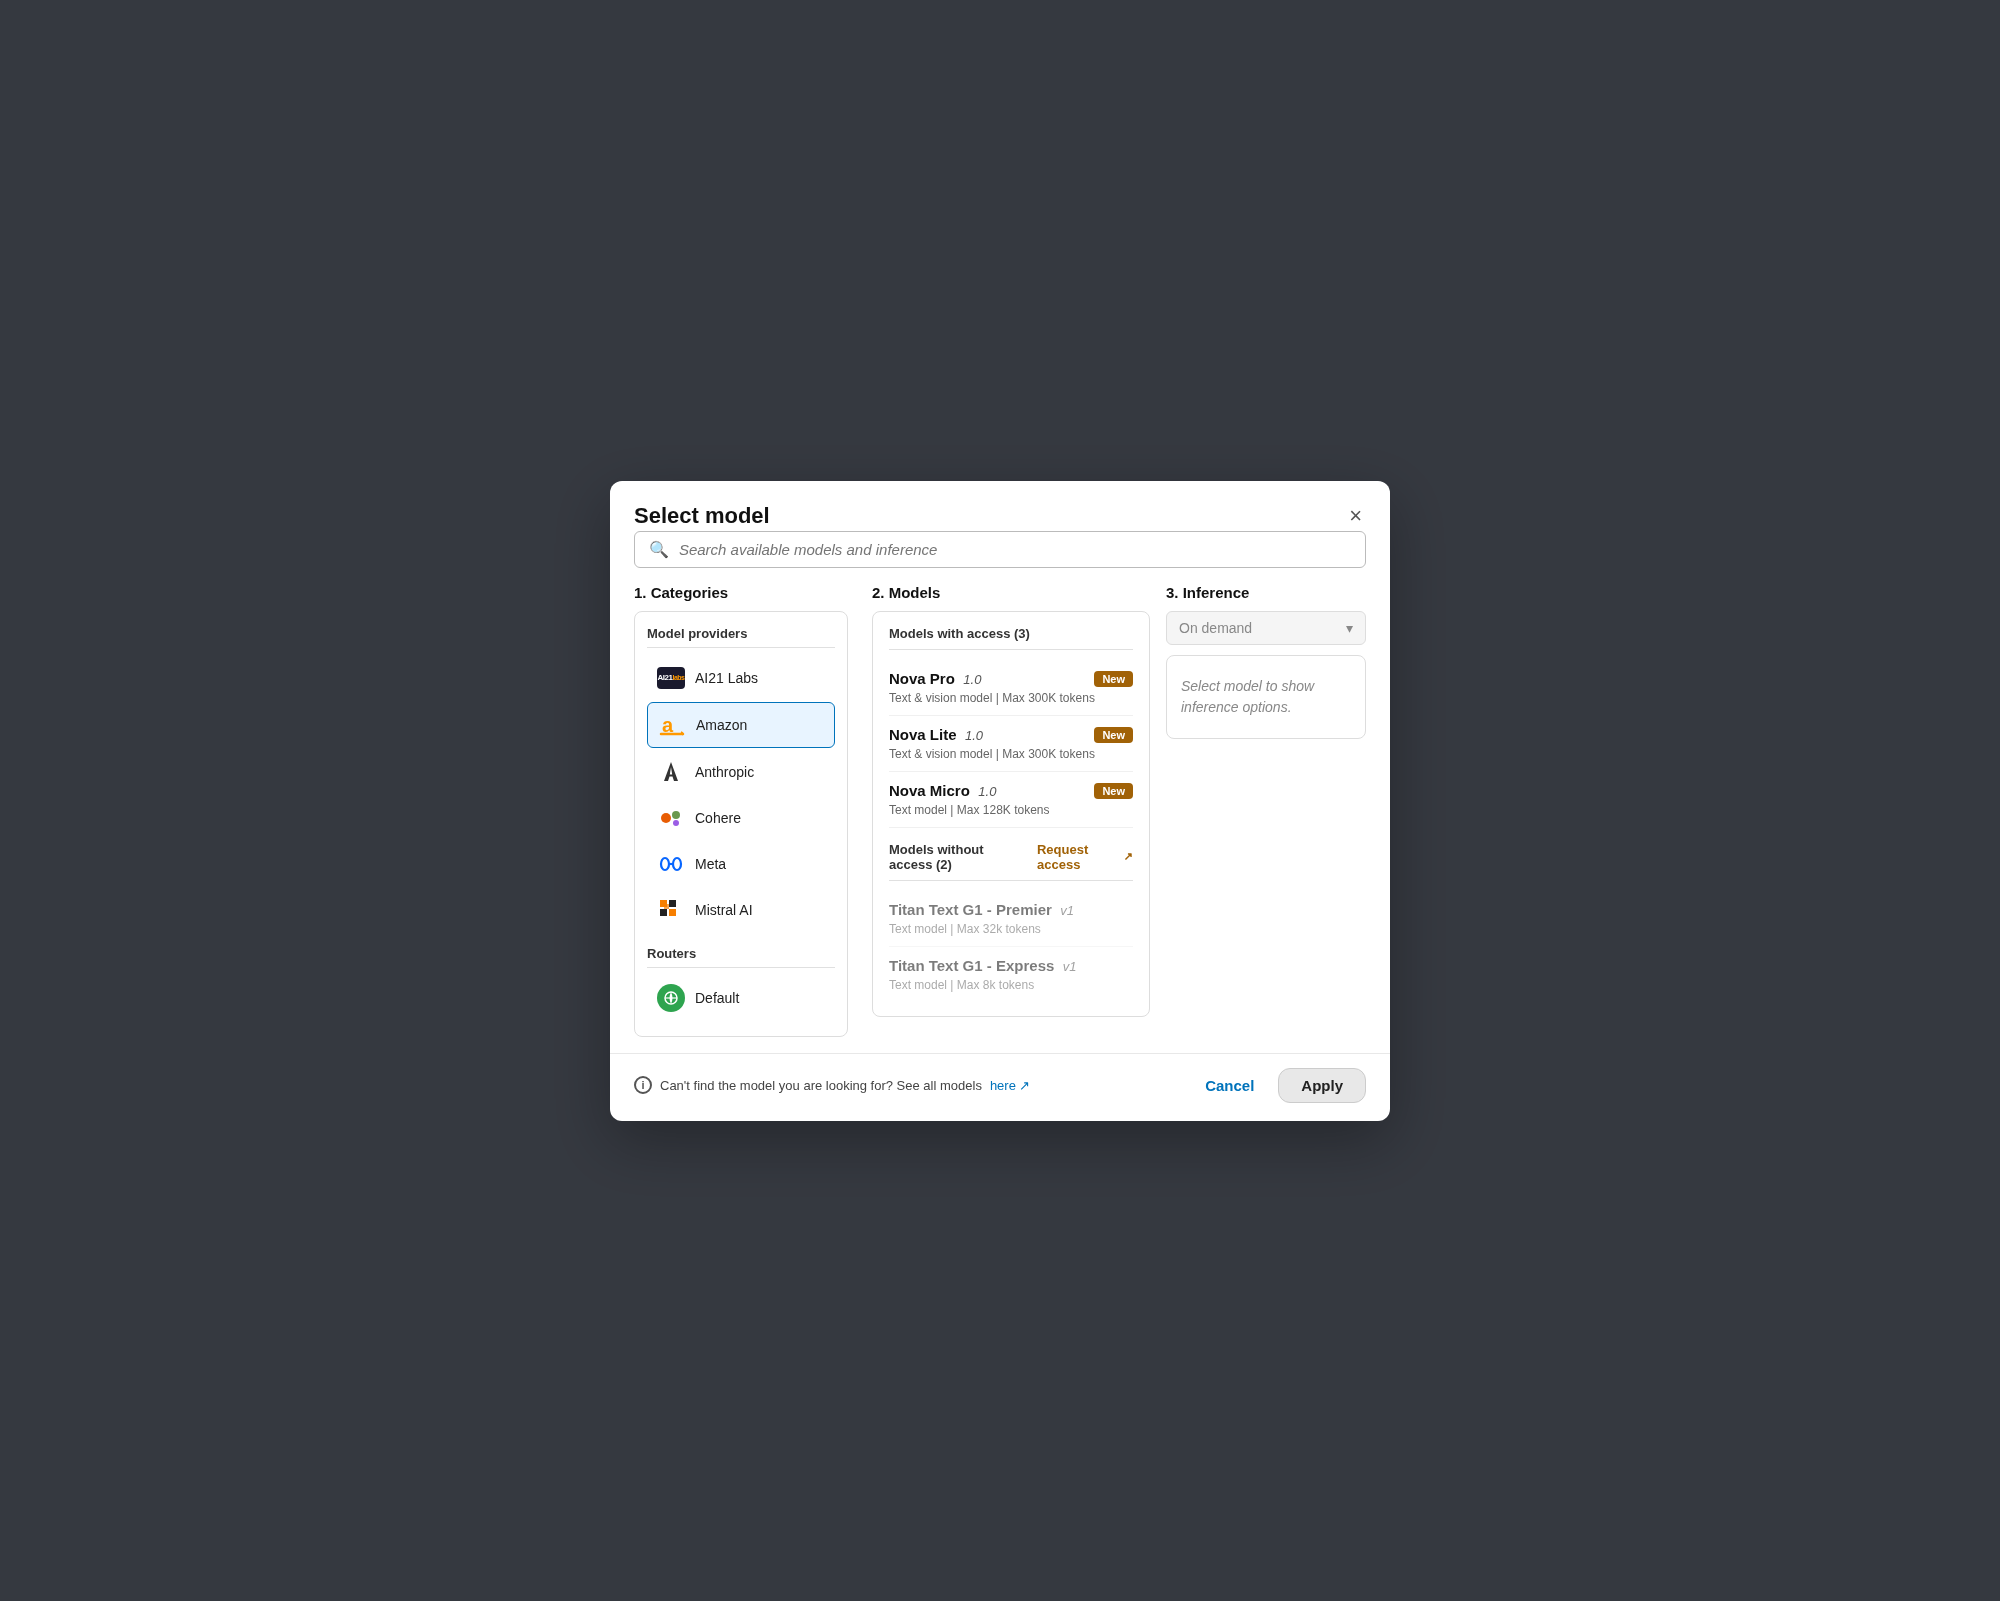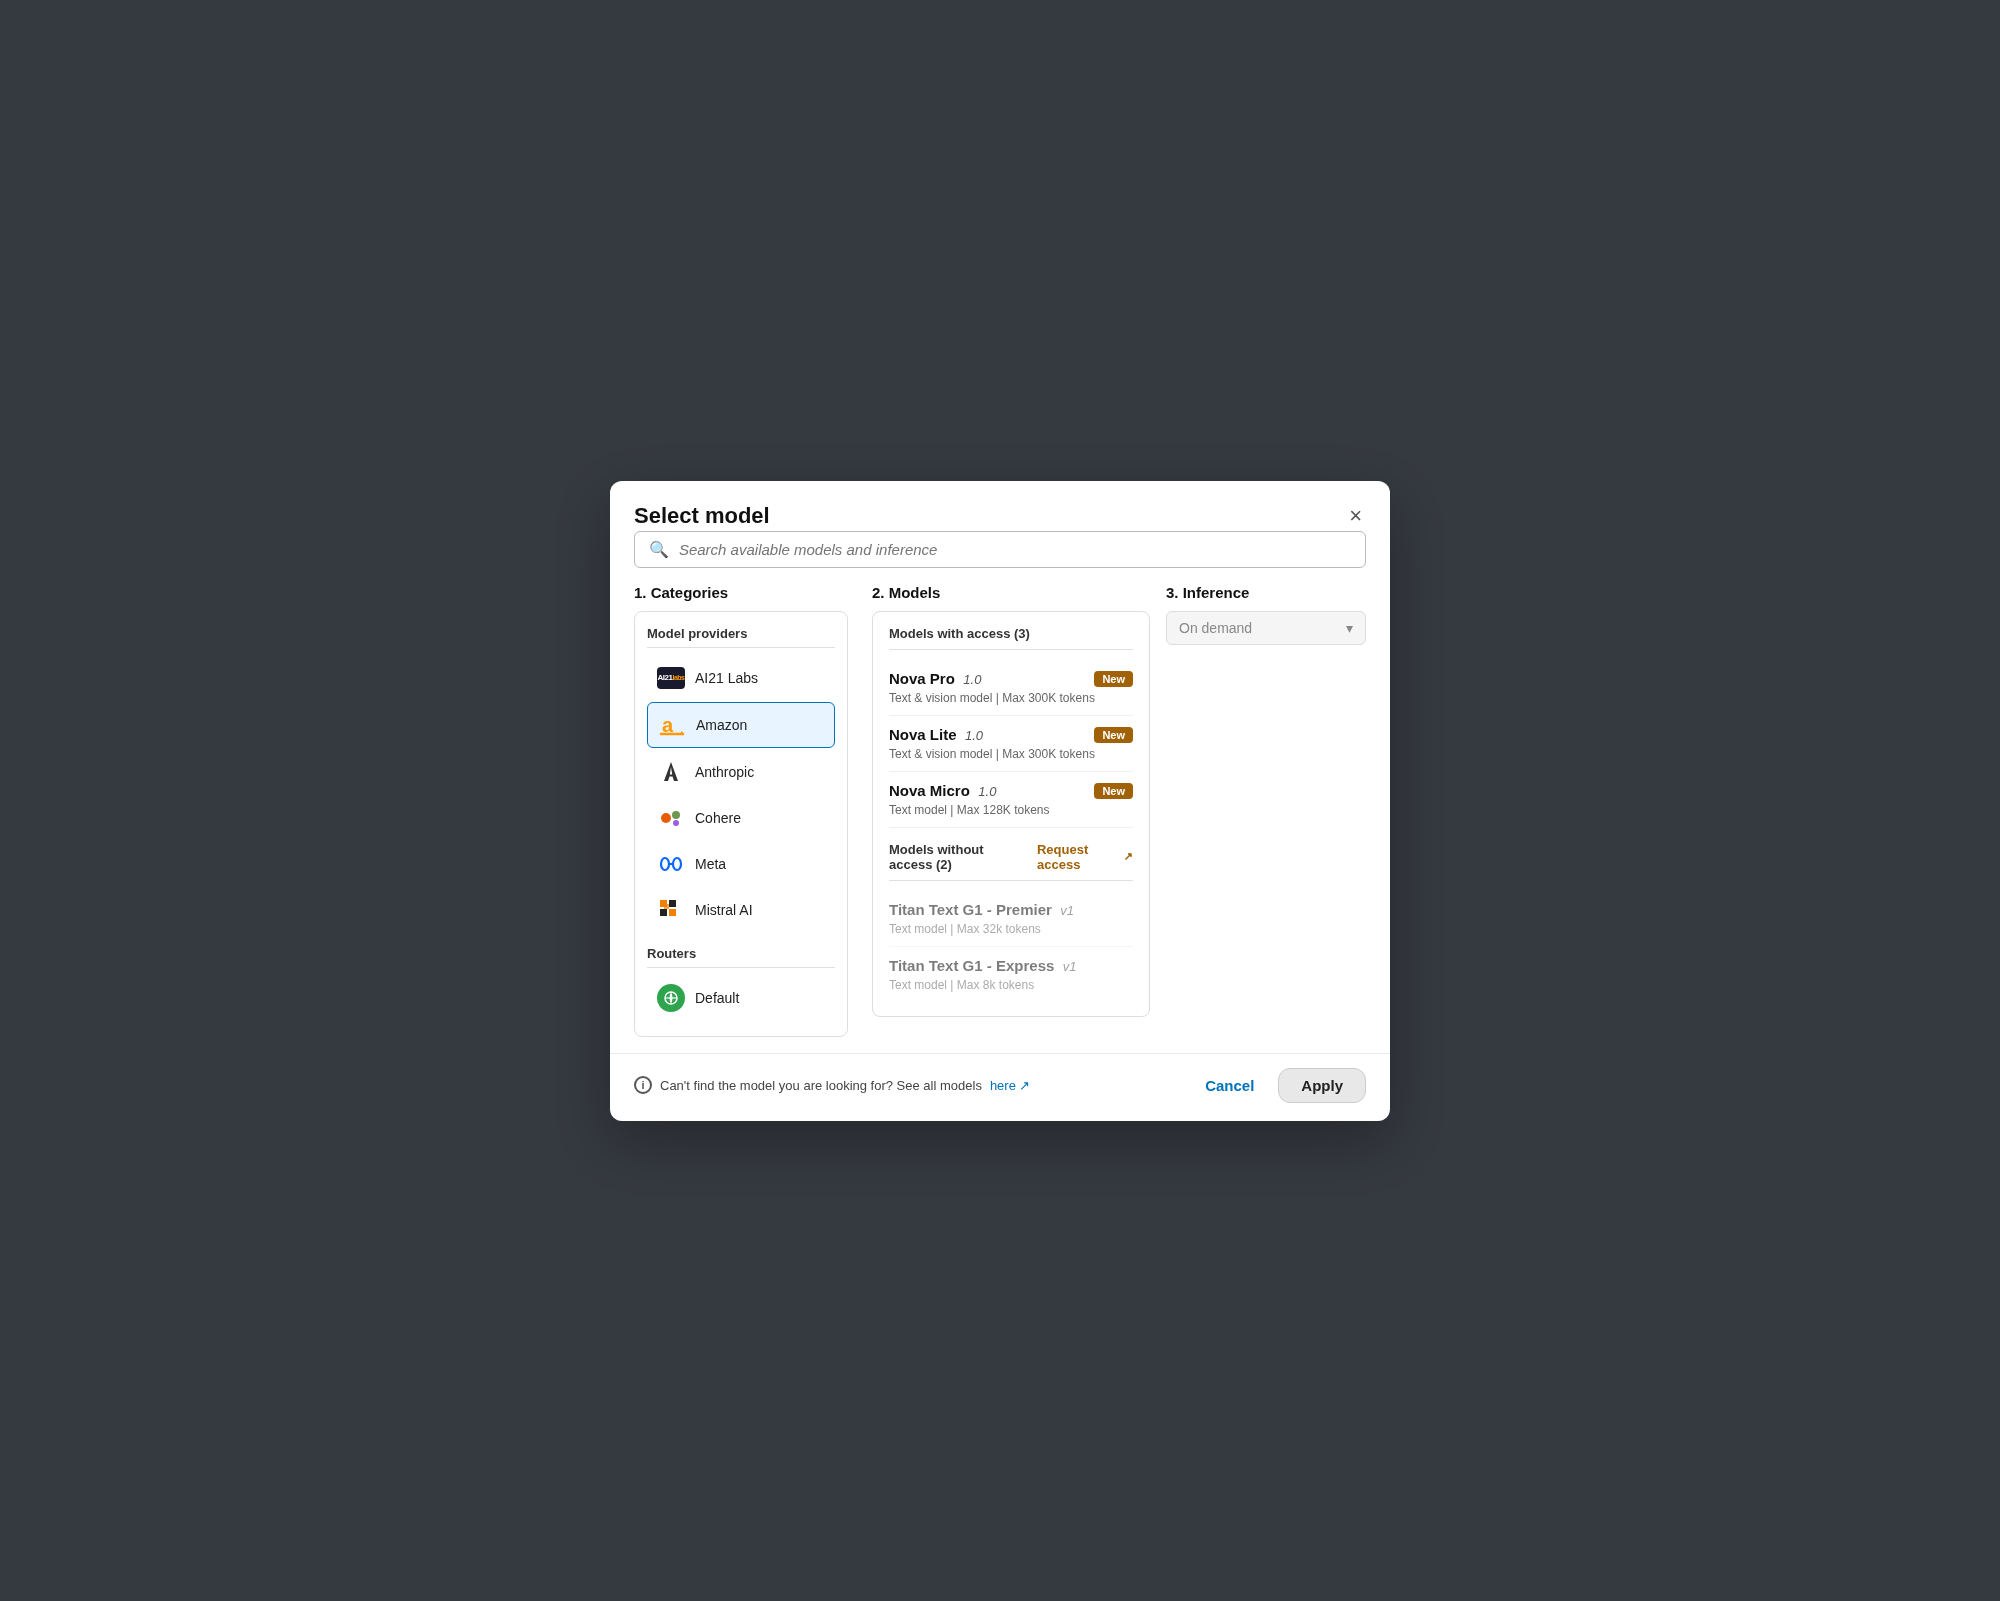--- a/index.html
+++ b/index.html
@@ -509,20 +509,23 @@
           </div>
 
         </div>
       </div>
 
       <div class="col-inference">
         <div class="col-header">3. Inference</div>
         <div class="inference-dropdown">
           <span>On demand</span>
           <span>▾</span>
+        </div>
+        <div class="inference-box">
+          <p class="inference-placeholder">Select model to show inference options.</p>
         </div>
       </div>
 
     </div>
 
     <div class="modal-footer">
       <div class="footer-info">
         <div class="info-icon">i</div>
         <span>Can't find the model you are looking for? See all models</span>
         <a href="#" class="footer-link">

